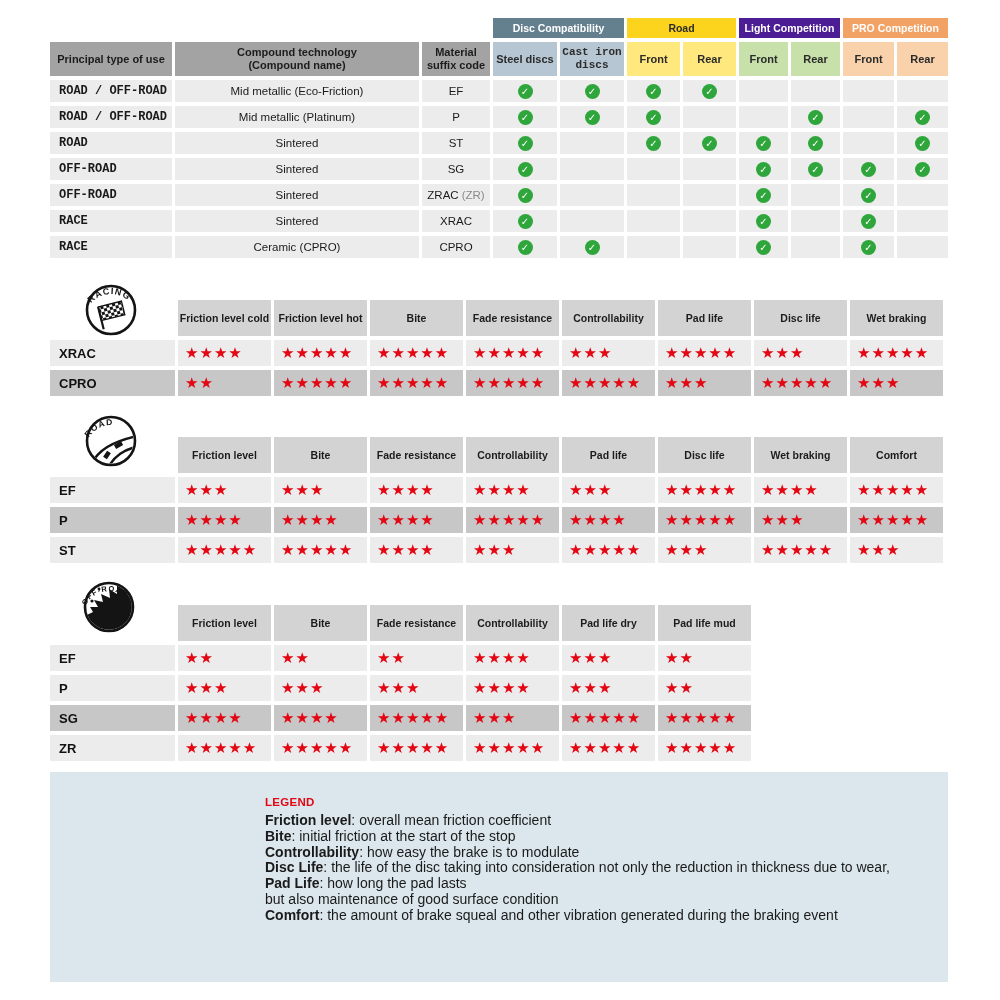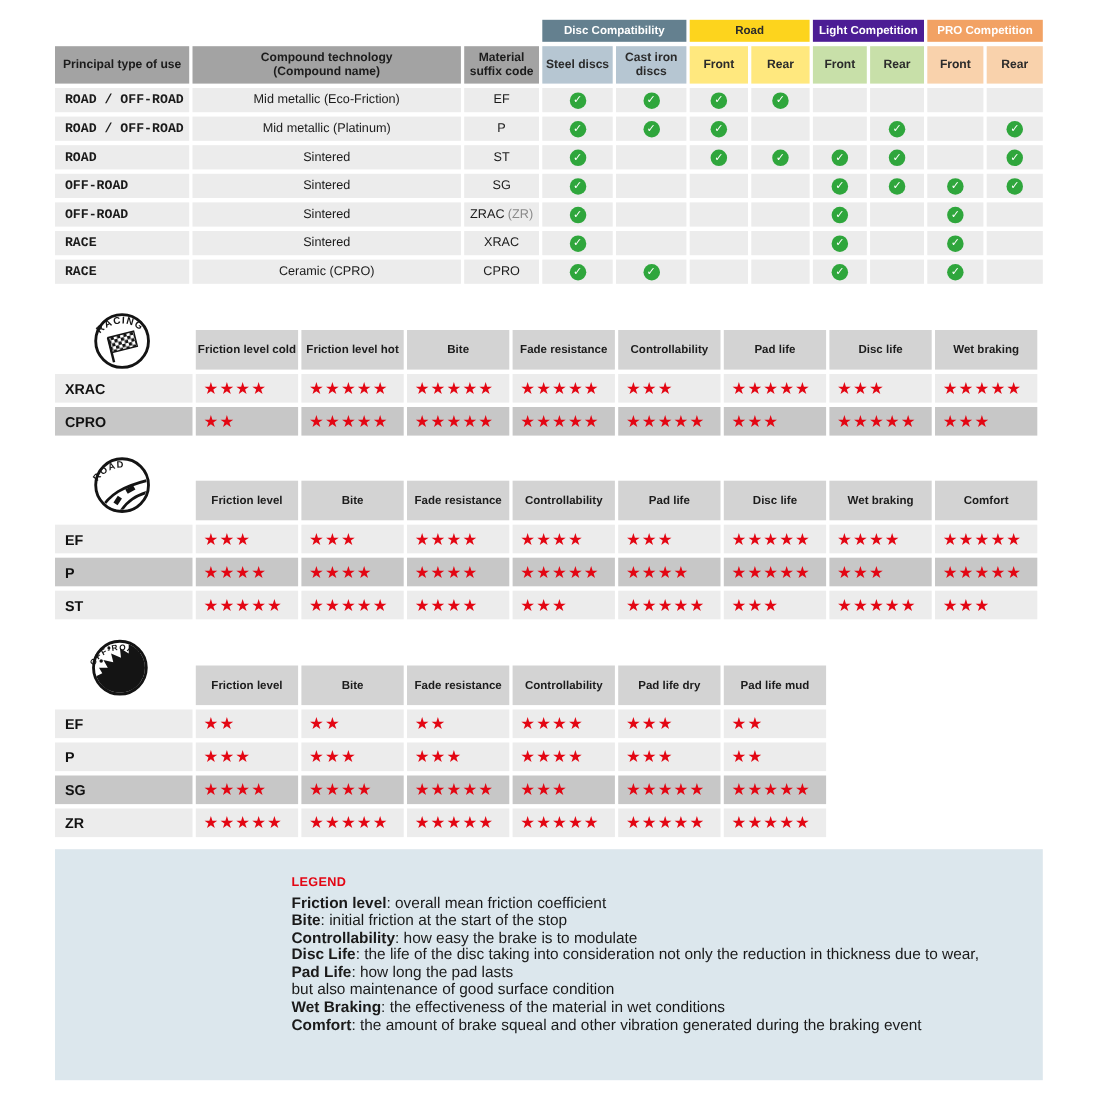--- a/index.html
+++ b/index.html
@@ -66,21 +66,21 @@
 
   <section id="compat-block">
       <div class="cell group-h g-disc" style="grid-area: 1 / 4 / auto / span 2;">Disc Compatibility</div>
       <div class="cell group-h g-road" style="grid-area: 1 / 6 / auto / span 2;">Road</div>
       <div class="cell group-h g-light" style="grid-area: 1 / 8 / auto / span 2;">Light Competition</div>
       <div class="cell group-h g-pro" style="grid-area: 1 / 10 / auto / span 2;">PRO Competition</div>
       <div class="cell main-h" style="grid-area: 2 / 1;">Principal type of use</div>
       <div class="cell main-h wide" style="grid-area: 2 / 2;">Compound technology (Compound name)</div>
       <div class="cell main-h" style="grid-area: 2 / 3;">Material suffix code</div>
       <div class="cell sub-h s-disc" style="grid-area: 2 / 4;">Steel discs</div>
-      <div class="cell sub-h s-disc" style="grid-area: 2 / 5;">Cast iron discs</div>
+      <div class="cell sub-h s-disc" style="grid-area: 2 / 5; font-family: Liberation Mono, monospace;">Cast iron discs</div>
       <div class="cell sub-h s-road" style="grid-area: 2 / 6;">Front</div>
       <div class="cell sub-h s-road" style="grid-area: 2 / 7;">Rear</div>
       <div class="cell sub-h s-light" style="grid-area: 2 / 8;">Front</div>
       <div class="cell sub-h s-light" style="grid-area: 2 / 9;">Rear</div>
       <div class="cell sub-h s-pro" style="grid-area: 2 / 10;">Front</div>
       <div class="cell sub-h s-pro" style="grid-area: 2 / 11;">Rear</div>
       <div class="cell rowcell use" style="grid-area: 3 / 1;">ROAD / OFF-ROAD</div>
       <div class="cell rowcell compound" style="grid-area: 3 / 2;">Mid metallic (Eco-Friction)</div>
       <div class="cell rowcell code" style="grid-area: 3 / 3;">
         <span>EF</span>
@@ -529,19 +529,18 @@
   <section id="legend-block">
     <div id="legend-inner">
       <div id="legend-title">LEGEND</div>
       <div id="legend-items">
           <div class="legend-line"><span class="term">Friction level</span><span>: overall mean friction coefficient</span></div>
           <div class="legend-line"><span class="term">Bite</span><span>: initial friction at the start of the stop</span></div>
           <div class="legend-line"><span class="term">Controllability</span><span>: how easy the brake is to modulate</span></div>
           <div class="legend-line"><span class="term">Disc Life</span><span>: the life of the disc taking into consideration not only the reduction in thickness due to wear,</span></div>
           <div class="legend-line"><span class="term">Pad Life</span><span>: how long the pad lasts</span></div>
           <div class="legend-line"><span>but also maintenance of good surface condition</span></div>
-          <div class="legend-line"><span class="term">Wet Braking</span><span>: the effectiveness of the material in wet conditions</span></div>
           <div class="legend-line"><span class="term">Comfort</span><span>: the amount of brake squeal and other vibration generated during the braking event</span></div>
         </div>
     </div>
   </section>
 
 </div>
 
 </body></html>

